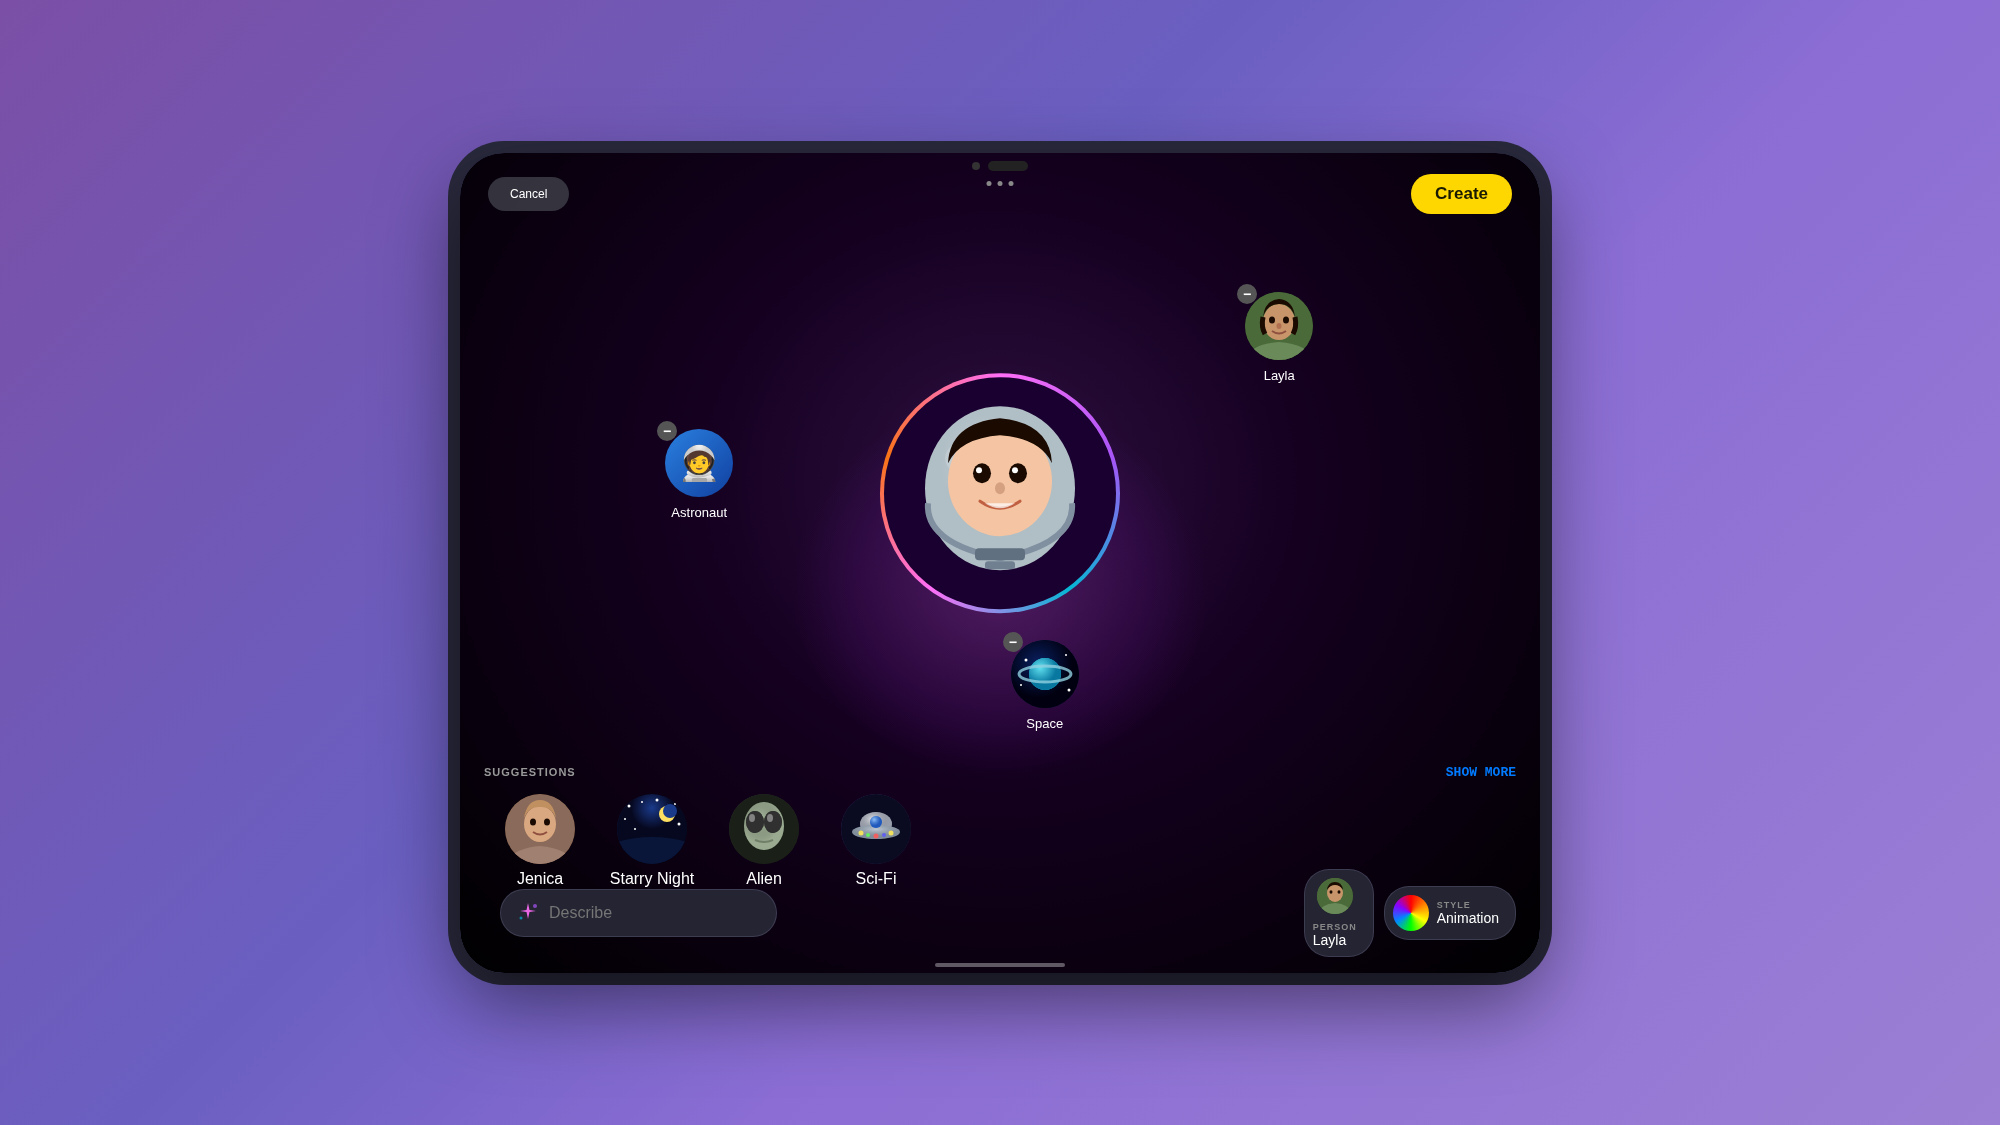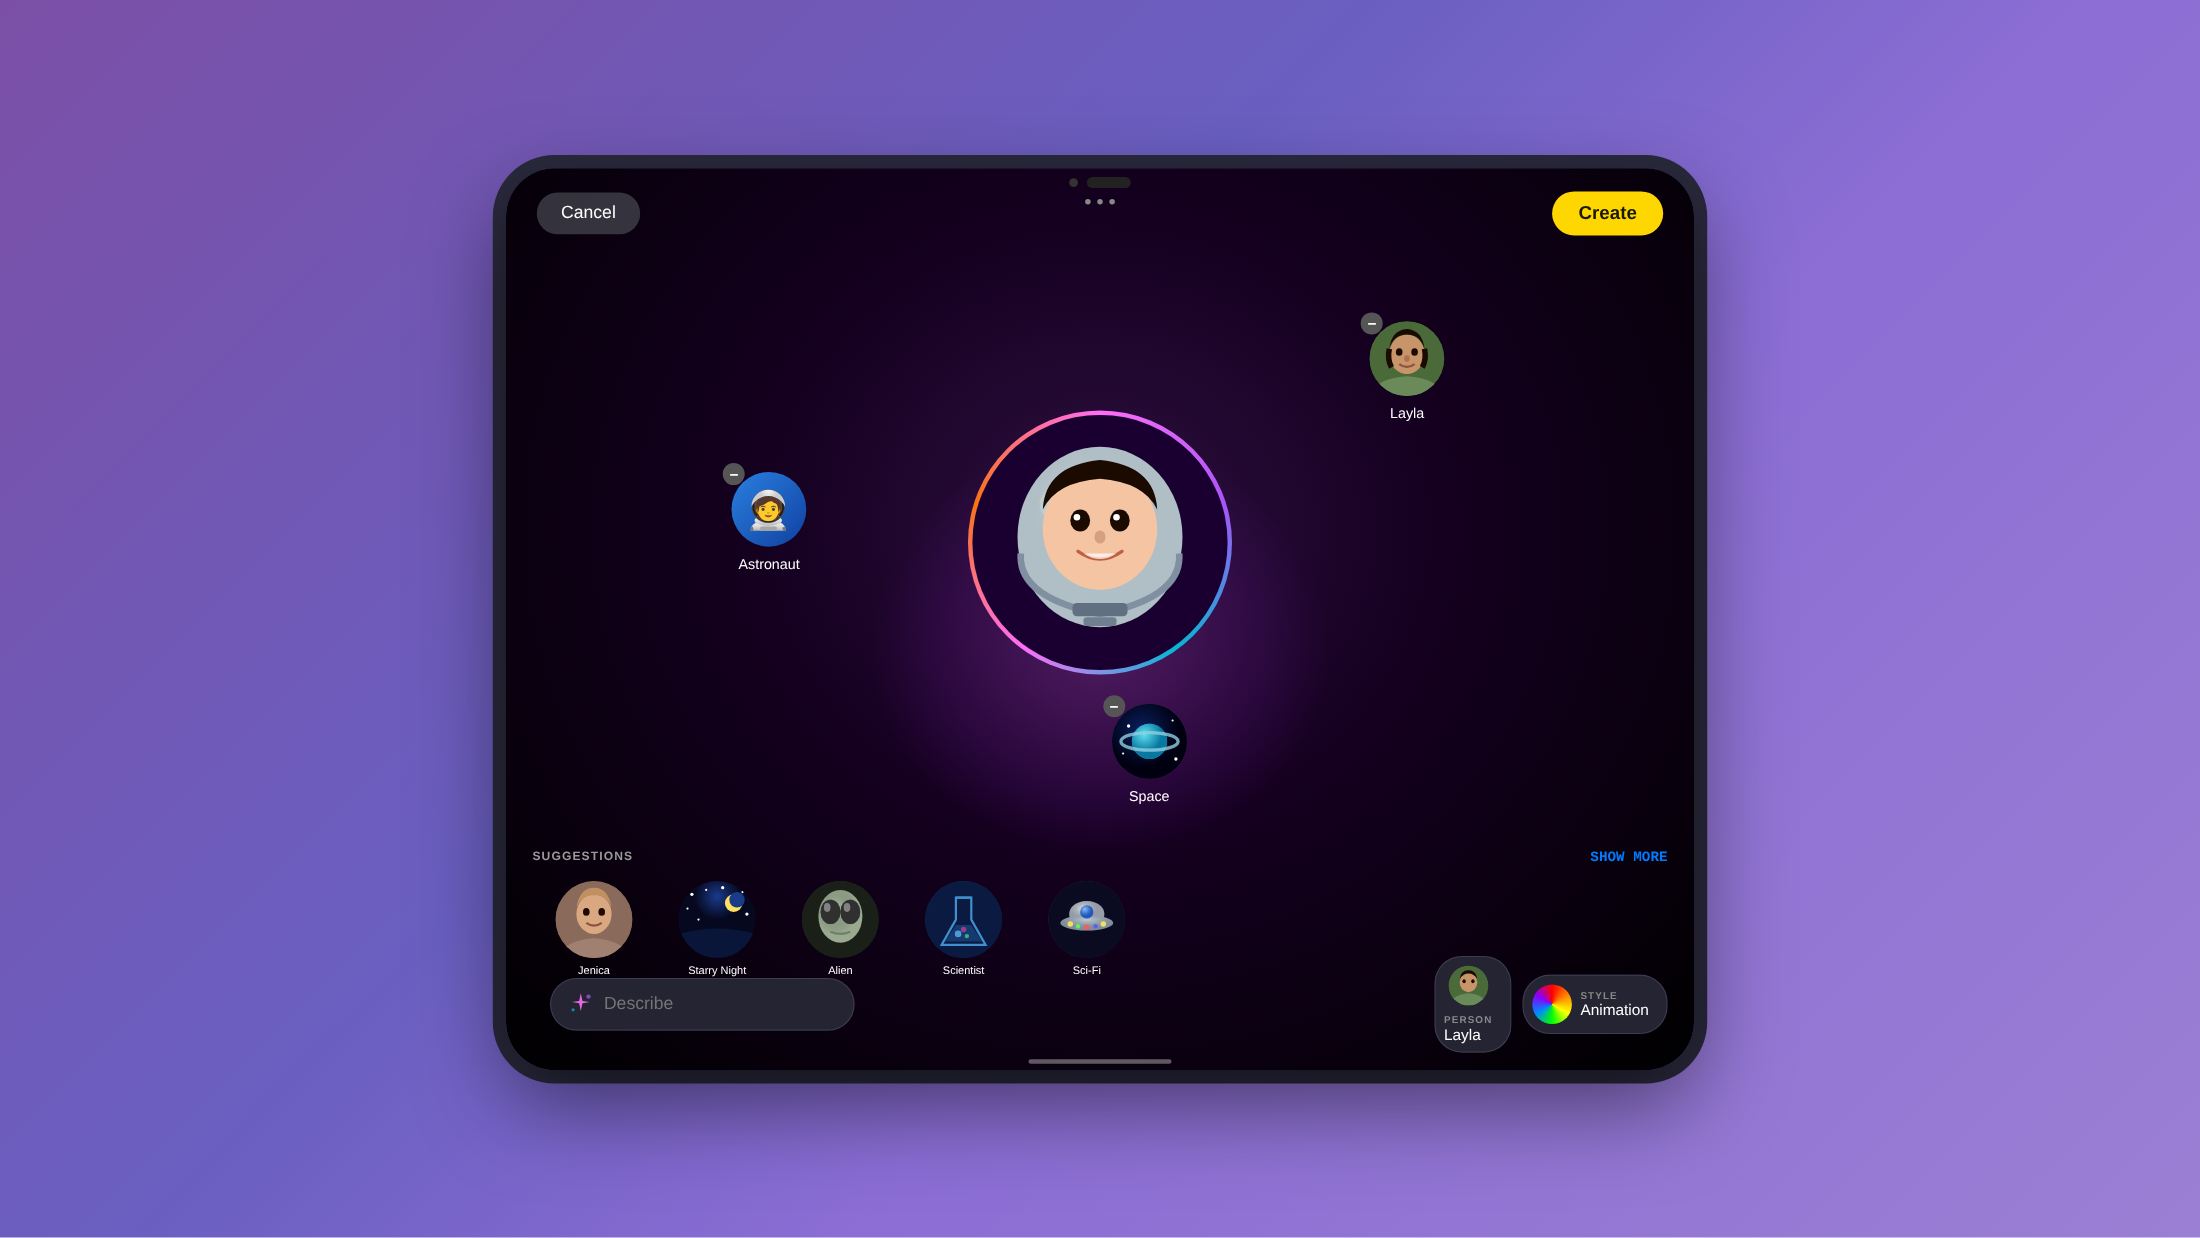--- a/index.html
+++ b/index.html
@@ -99,21 +99,21 @@
       height: 5px;
       border-radius: 50%;
       background: #888;
     }
 
     .cancel-btn {
       background: rgba(60, 60, 70, 0.85);
       border: none;
       border-radius: 20px;
       color: white;
-      font-size: 16px;
+      font-size: 12px;
       padding: 10px 22px;
       cursor: pointer;
       font-weight: 500;
       margin-top: 12px;
     }
 
     .create-btn {
       background: #FFD700;
       border: none;
       border-radius: 20px;
@@ -290,21 +290,21 @@
       border-radius: 50%;
       overflow: hidden;
       display: flex;
       align-items: center;
       justify-content: center;
       font-size: 28px;
     }
 
     .suggestion-label {
       color: white;
-      font-size: 10px;
+      font-size: 16px;
       font-weight: 400;
       text-align: center;
     }
 
     
     .bottom-bar {
       position: absolute;
       bottom: 16px;
       left: 40px;
       right: 24px;
@@ -643,36 +643,20 @@
                 <radialGradient id="alienGrad" cx="40%" cy="35%">
                   <stop offset="0%" stop-color="rgba(200,220,190,0.5)"></stop>
                   <stop offset="100%" stop-color="rgba(0,0,0,0)"></stop>
                 </radialGradient>
               </defs>
             </svg>
           </div>
           <span class="suggestion-label">Alien</span>
         </div>
 
-        <div class="suggestion-item">
-          <div class="suggestion-icon bg-lab">
-            <svg width="70" height="70" viewBox="0 0 70 70">
-              <circle cx="35" cy="35" r="35" fill="#0a1a40"></circle>
-
-              <path d="M 28 15 L 28 35 L 15 58 L 55 58 L 42 35 L 42 15 Z" fill="none" stroke="#4090d0" stroke-width="2"></path>
-              <path d="M 28 15 L 42 15" stroke="#4090d0" stroke-width="2"></path>
-              <path d="M 28 40 L 18 55 L 52 55 L 42 40 Z" fill="#1a5090" opacity="0.6"></path>
-
-              <circle cx="30" cy="48" r="3" fill="#60b0f0" opacity="0.8"></circle>
-              <circle cx="38" cy="50" r="2" fill="#40d080" opacity="0.8"></circle>
-              <circle cx="35" cy="44" r="2.5" fill="#f040a0" opacity="0.6"></circle>
-            </svg>
-          </div>
-          <span class="suggestion-label">Scientist</span>
-        </div>
 
 
         <div class="suggestion-item">
           <div class="suggestion-icon bg-scifi">
             <svg width="70" height="70" viewBox="0 0 70 70">
               <circle cx="35" cy="35" r="35" fill="#0a0a20"></circle>
 
               <ellipse cx="35" cy="30" rx="16" ry="12" fill="#d0d8e8" opacity="0.9"></ellipse>
               <ellipse cx="35" cy="30" rx="16" ry="12" fill="url(#domeGrad)"></ellipse>
 

